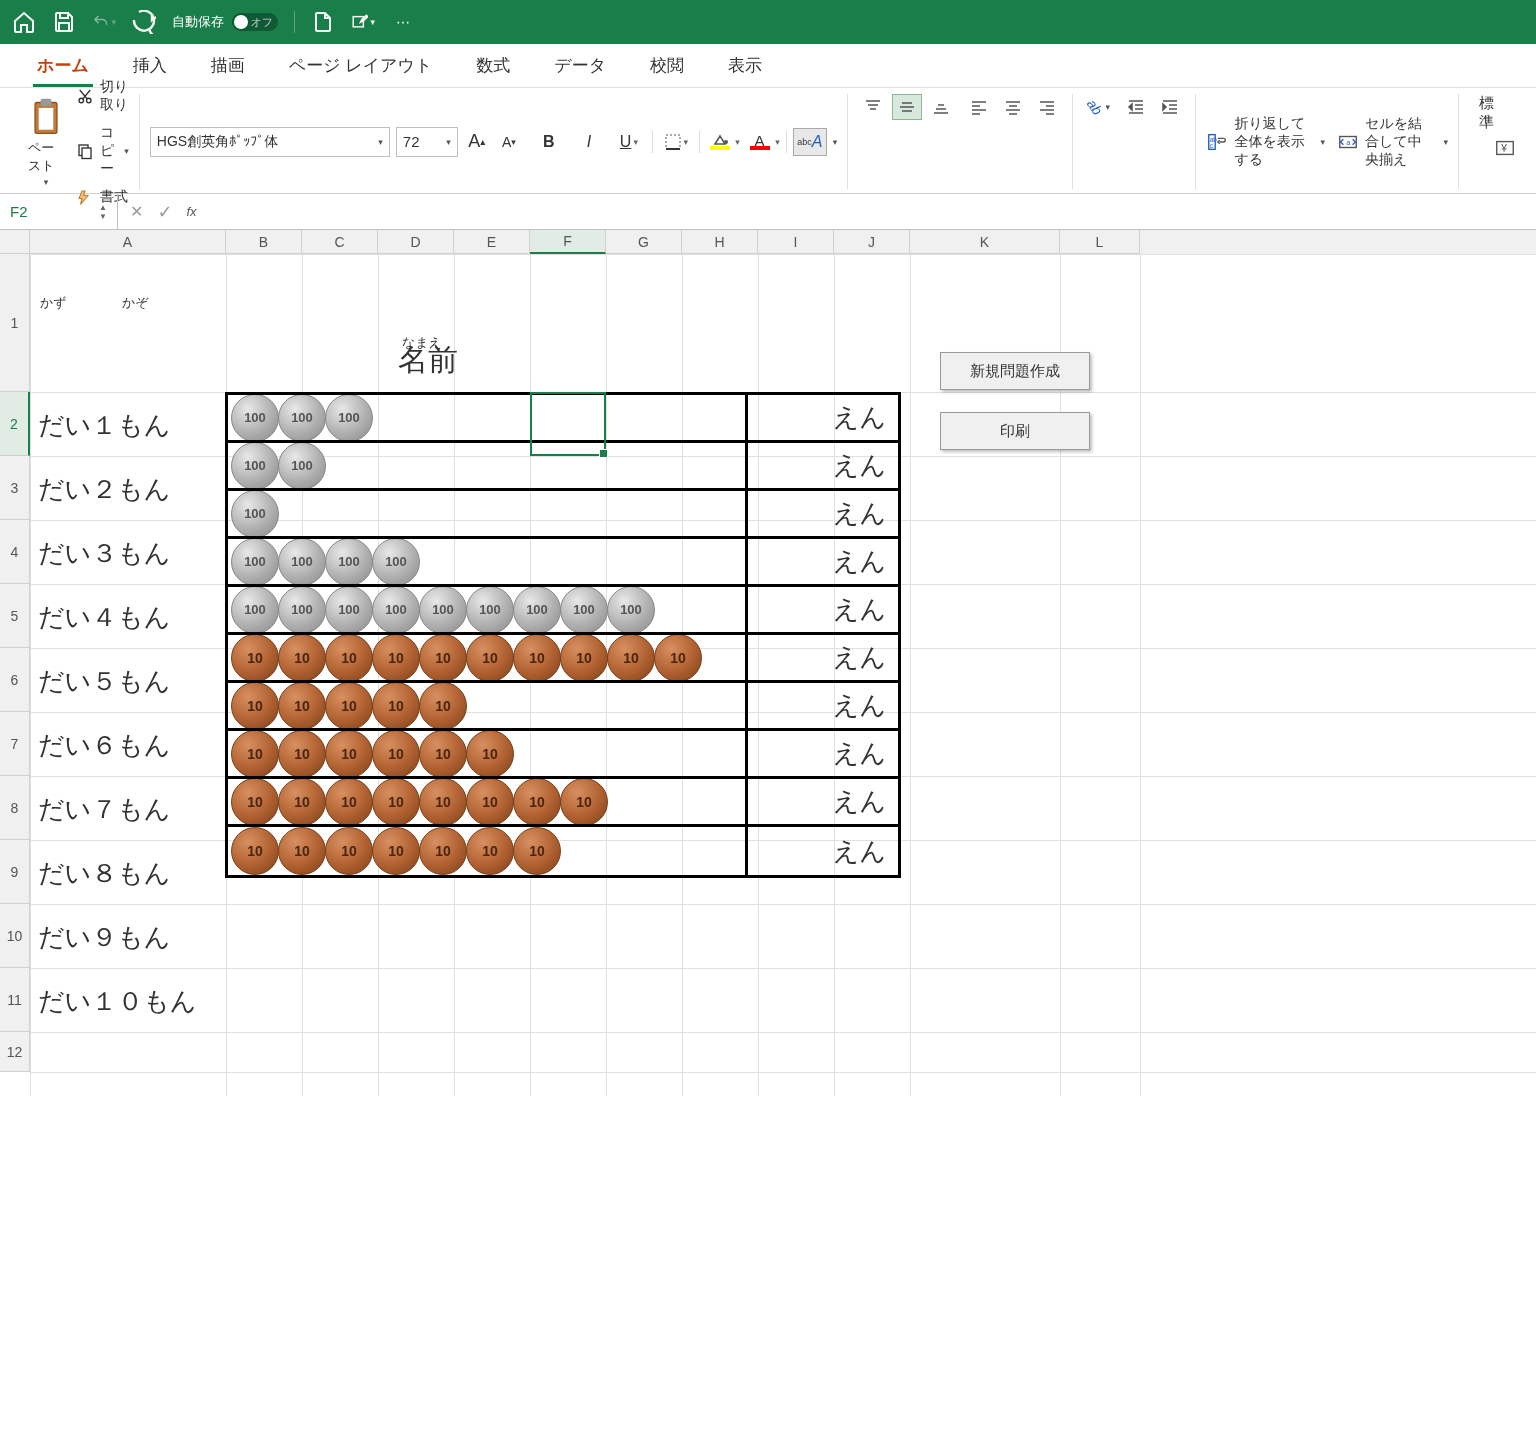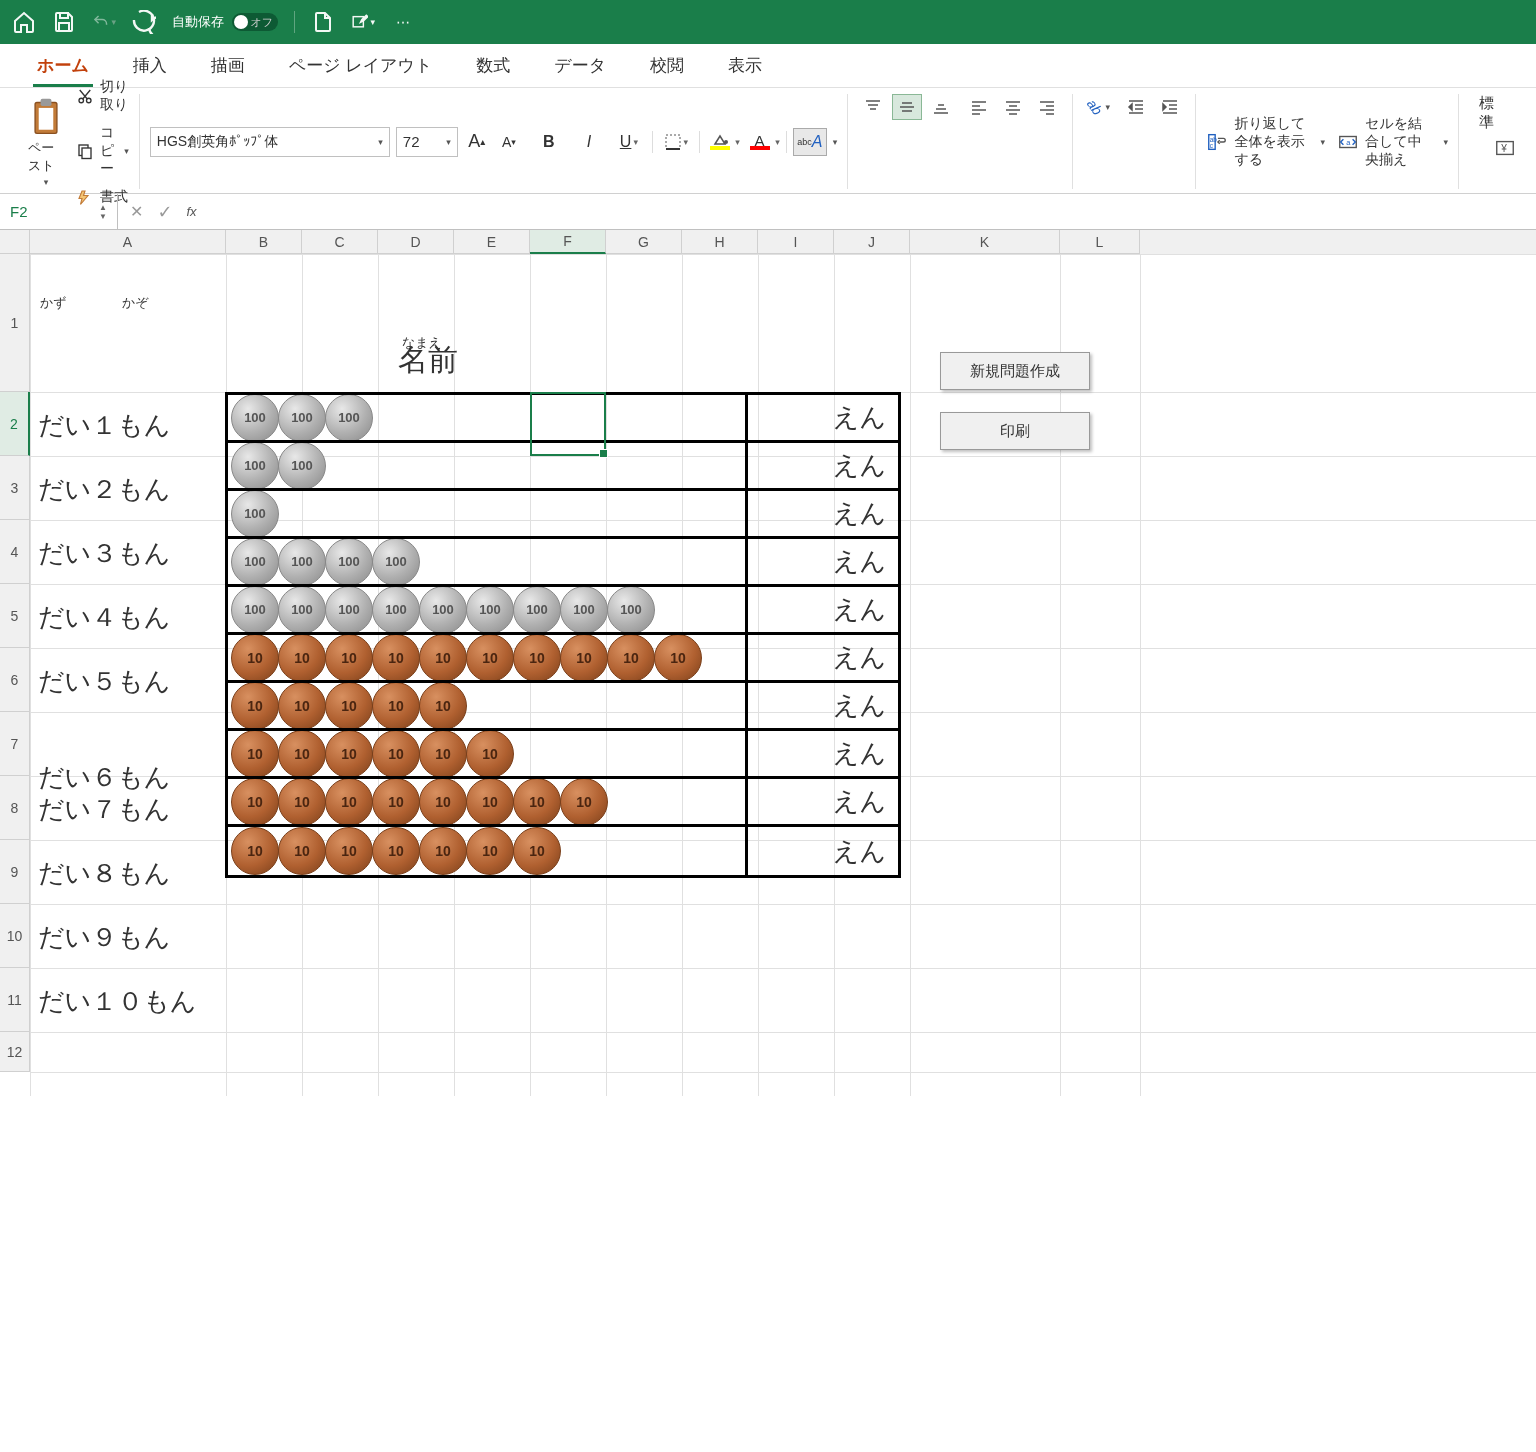--- a/index.html
+++ b/index.html
@@ -551,21 +551,21 @@
               <div class="coin c10">10</div>
             </div>
           <div class="q-ans">えん</div>
         </div>
         </div>
         <div class="q-label" style="top:154px;">だい１もん</div>
         <div class="q-label" style="top:218px;">だい２もん</div>
         <div class="q-label" style="top:282px;">だい３もん</div>
         <div class="q-label" style="top:346px;">だい４もん</div>
         <div class="q-label" style="top:410px;">だい５もん</div>
-        <div class="q-label" style="top:474px;margin-top:32px;">だい６もん</div>
+        <div class="q-label" style="top:474px;">だい６もん</div>
         <div class="q-label" style="top:538px;">だい７もん</div>
         <div class="q-label" style="top:602px;">だい８もん</div>
         <div class="q-label" style="top:666px;">だい９もん</div>
         <div class="q-label" style="top:730px;">だい１０もん</div>
         <div class="selection" style="left:500px;top:138px;width:76px;height:64px;"></div>
       </div>
   </div>
 </div>
 
 </body></html>

